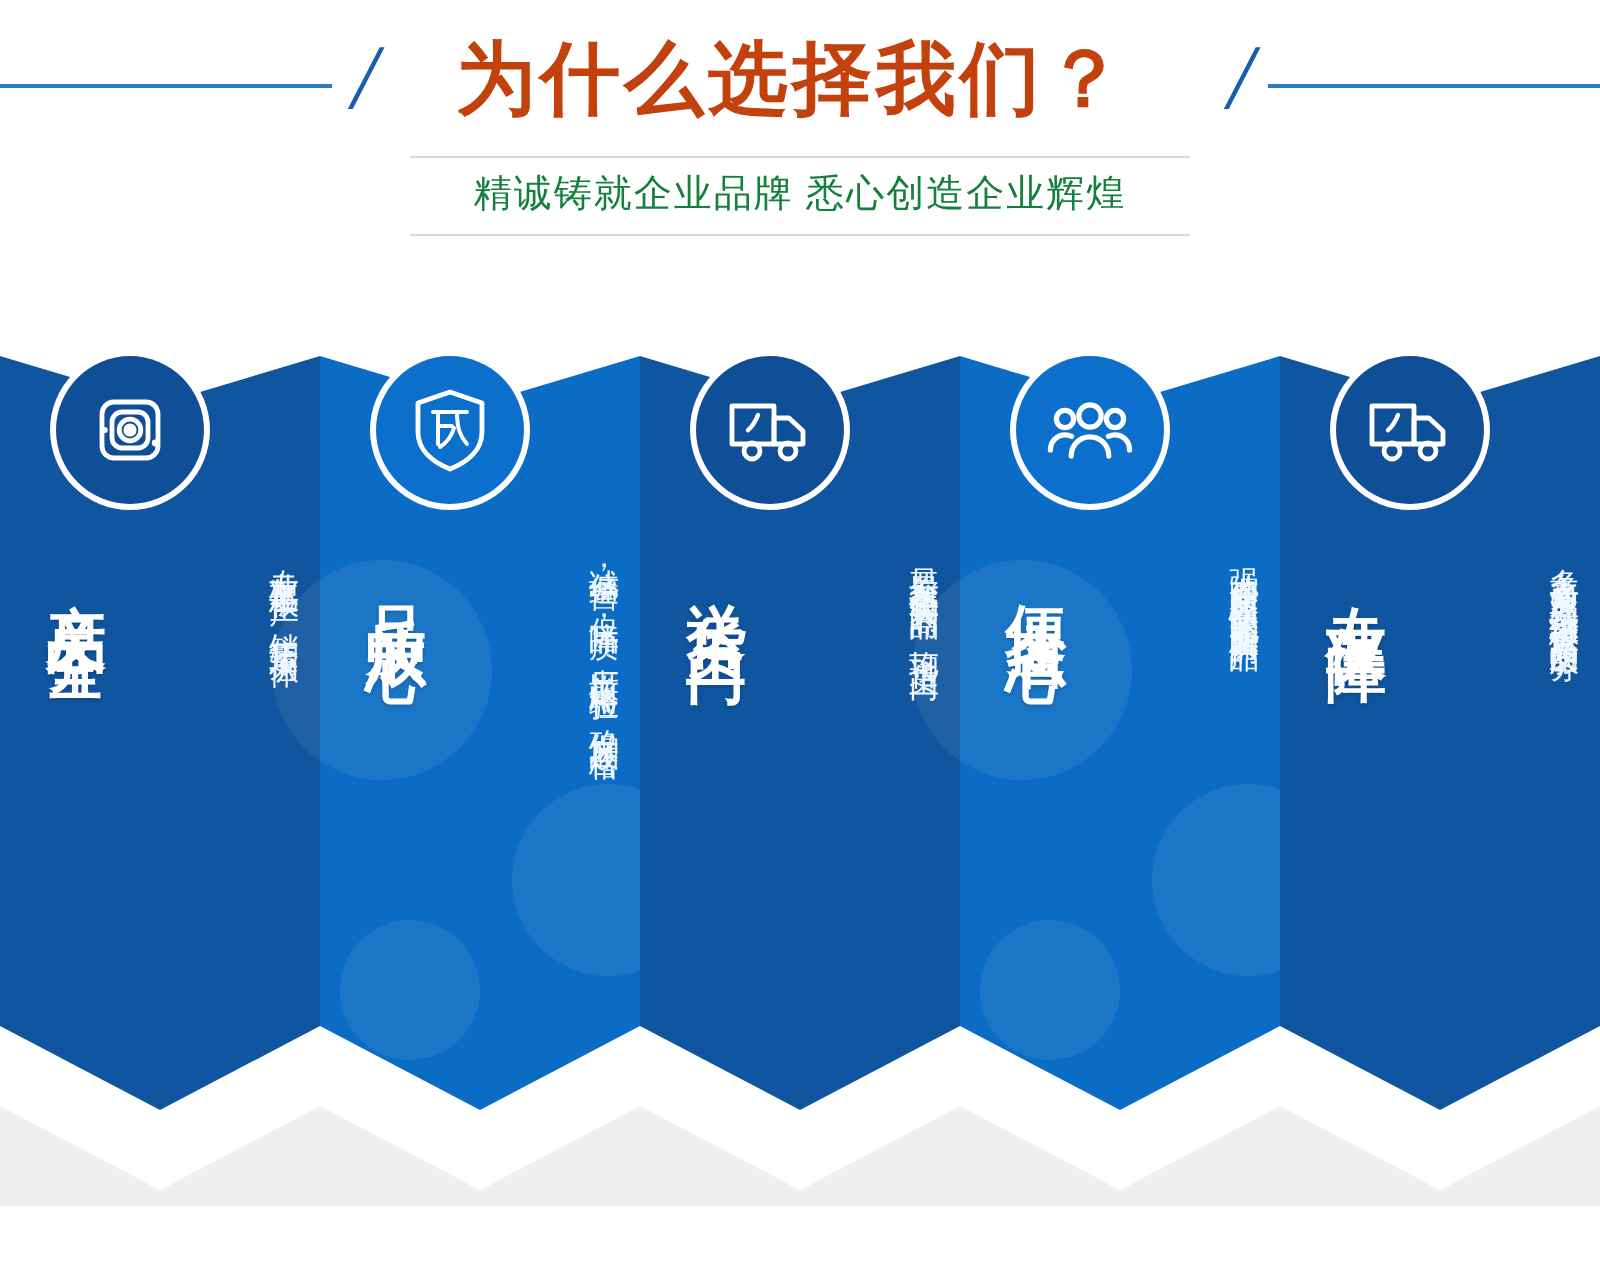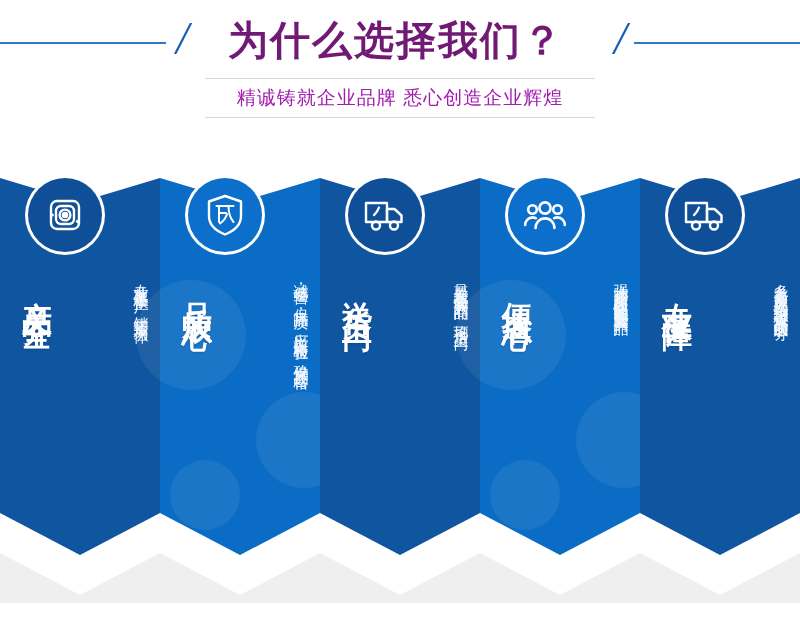--- a/index.html
+++ b/index.html
@@ -47,41 +47,41 @@
   .slash-left  { left: 176px; }
   .slash-right { left: 614px; }
 
   .title {
     position: absolute;
     left: 0; top: 16px;
     width: 792px;
     text-align: center;
     font-size: 40px;
     font-weight: bold;
-    color: #701a75;
+    color: #c2410c;
     letter-spacing: 2px;
     line-height: 1.2;
     white-space: nowrap;
   }
 
   .subtitle-wrap {
     position: absolute;
     left: 205px;
     top: 78px;
     width: 390px;
     text-align: center;
   }
   .sub-rule {
     height: 1px;
     background: #d9d9d9;
     width: 100%;
   }
   .subtitle {
     font-size: 19px;
-    color: #a21caf;
+    color: #15803d;
     letter-spacing: 1px;
     padding: 7px 0 7px 0;
     white-space: nowrap;
     line-height: 1.25;
   }
 
   
   .panels {
     position: absolute;
     left: 0; top: 160px;

